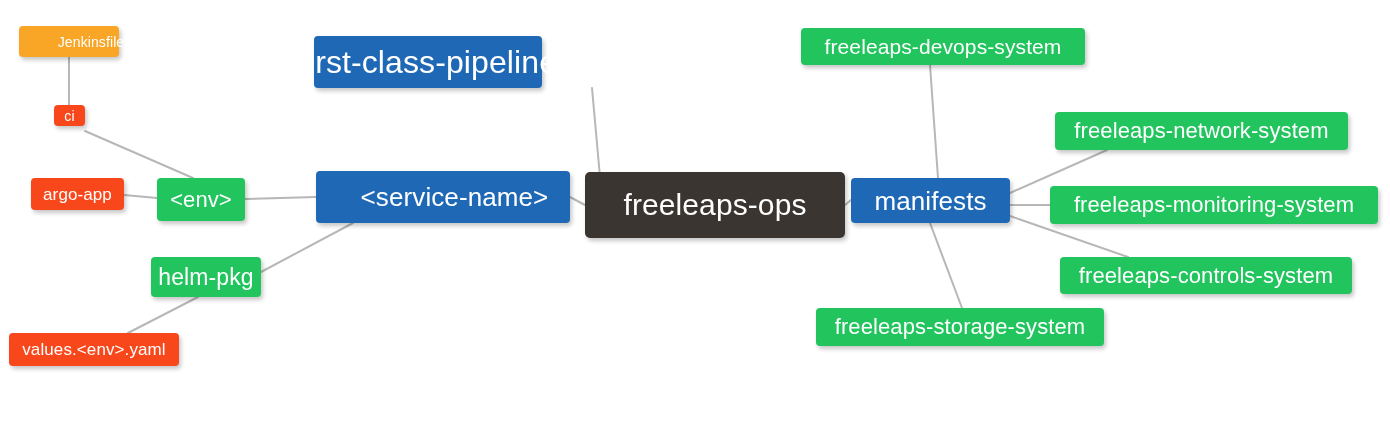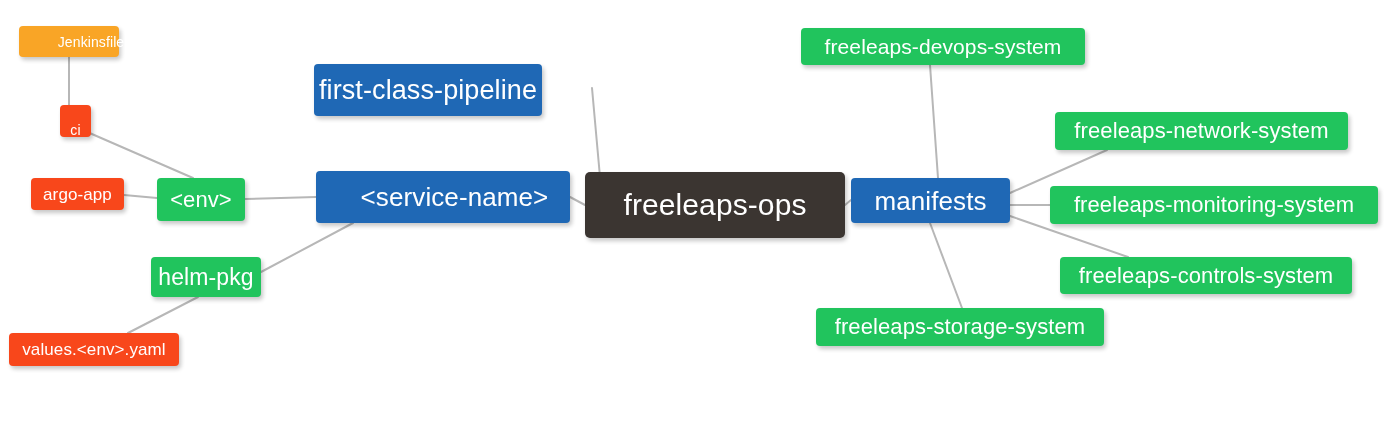--- a/index.html
+++ b/index.html
@@ -80,36 +80,36 @@
       <line class="edge" x1="1010" y1="216" x2="1128" y2="257" stroke="#b7b7b7"></line>
       <line class="edge" x1="930" y1="223" x2="962" y2="308" stroke="#b7b7b7"></line>
     </svg>
   <div id="node-layer">
       <div class="node node-root" style="left: 585px; top: 172px; width: 260px; height: 66px; font-size: 30px;">
         <span>freeleaps-ops</span>
       </div>
       <div class="node node-blue" style="left: 316px; top: 171px; width: 254px; height: 52px; font-size: 26px; padding-left: 23px;">
         <span>&lt;service-name&gt;</span>
       </div>
-      <div class="node node-blue" style="left: 314px; top: 36px; width: 228px; height: 52px; font-size: 27px; margin-top: 28px;">
+      <div class="node node-blue" style="left: 314px; top: 36px; width: 228px; height: 52px; font-size: 32px;">
         <span>first-class-pipeline</span>
       </div>
       <div class="node node-blue" style="left: 851px; top: 178px; width: 159px; height: 45px; font-size: 26px;">
         <span>manifests</span>
       </div>
       <div class="node node-green" style="left: 157px; top: 178px; width: 88px; height: 43px; font-size: 22px;">
         <span>&lt;env&gt;</span>
       </div>
       <div class="node node-green" style="left: 151px; top: 257px; width: 110px; height: 40px; font-size: 23px;">
         <span>helm-pkg</span>
       </div>
       <div class="node node-orange" style="left: 19px; top: 26px; width: 100px; height: 31px; font-size: 14px; padding-left: 44px;">
         <span>Jenkinsfile</span>
       </div>
-      <div class="node node-red" style="left: 60px; top: 105px; width: 31px; height: 32px; font-size: 14px; align-items: flex-end;">
+      <div class="node node-red" style="left: 54px; top: 105px; width: 31px; height: 21px; font-size: 14px;">
         <span>ci</span>
       </div>
       <div class="node node-red" style="left: 31px; top: 178px; width: 93px; height: 32px; font-size: 17px;">
         <span>argo-app</span>
       </div>
       <div class="node node-red" style="left: 9px; top: 333px; width: 170px; height: 33px; font-size: 17px;">
         <span>values.&lt;env&gt;.yaml</span>
       </div>
       <div class="node node-green" style="left: 801px; top: 28px; width: 284px; height: 37px; font-size: 21px;">
         <span>freeleaps-devops-system</span>

